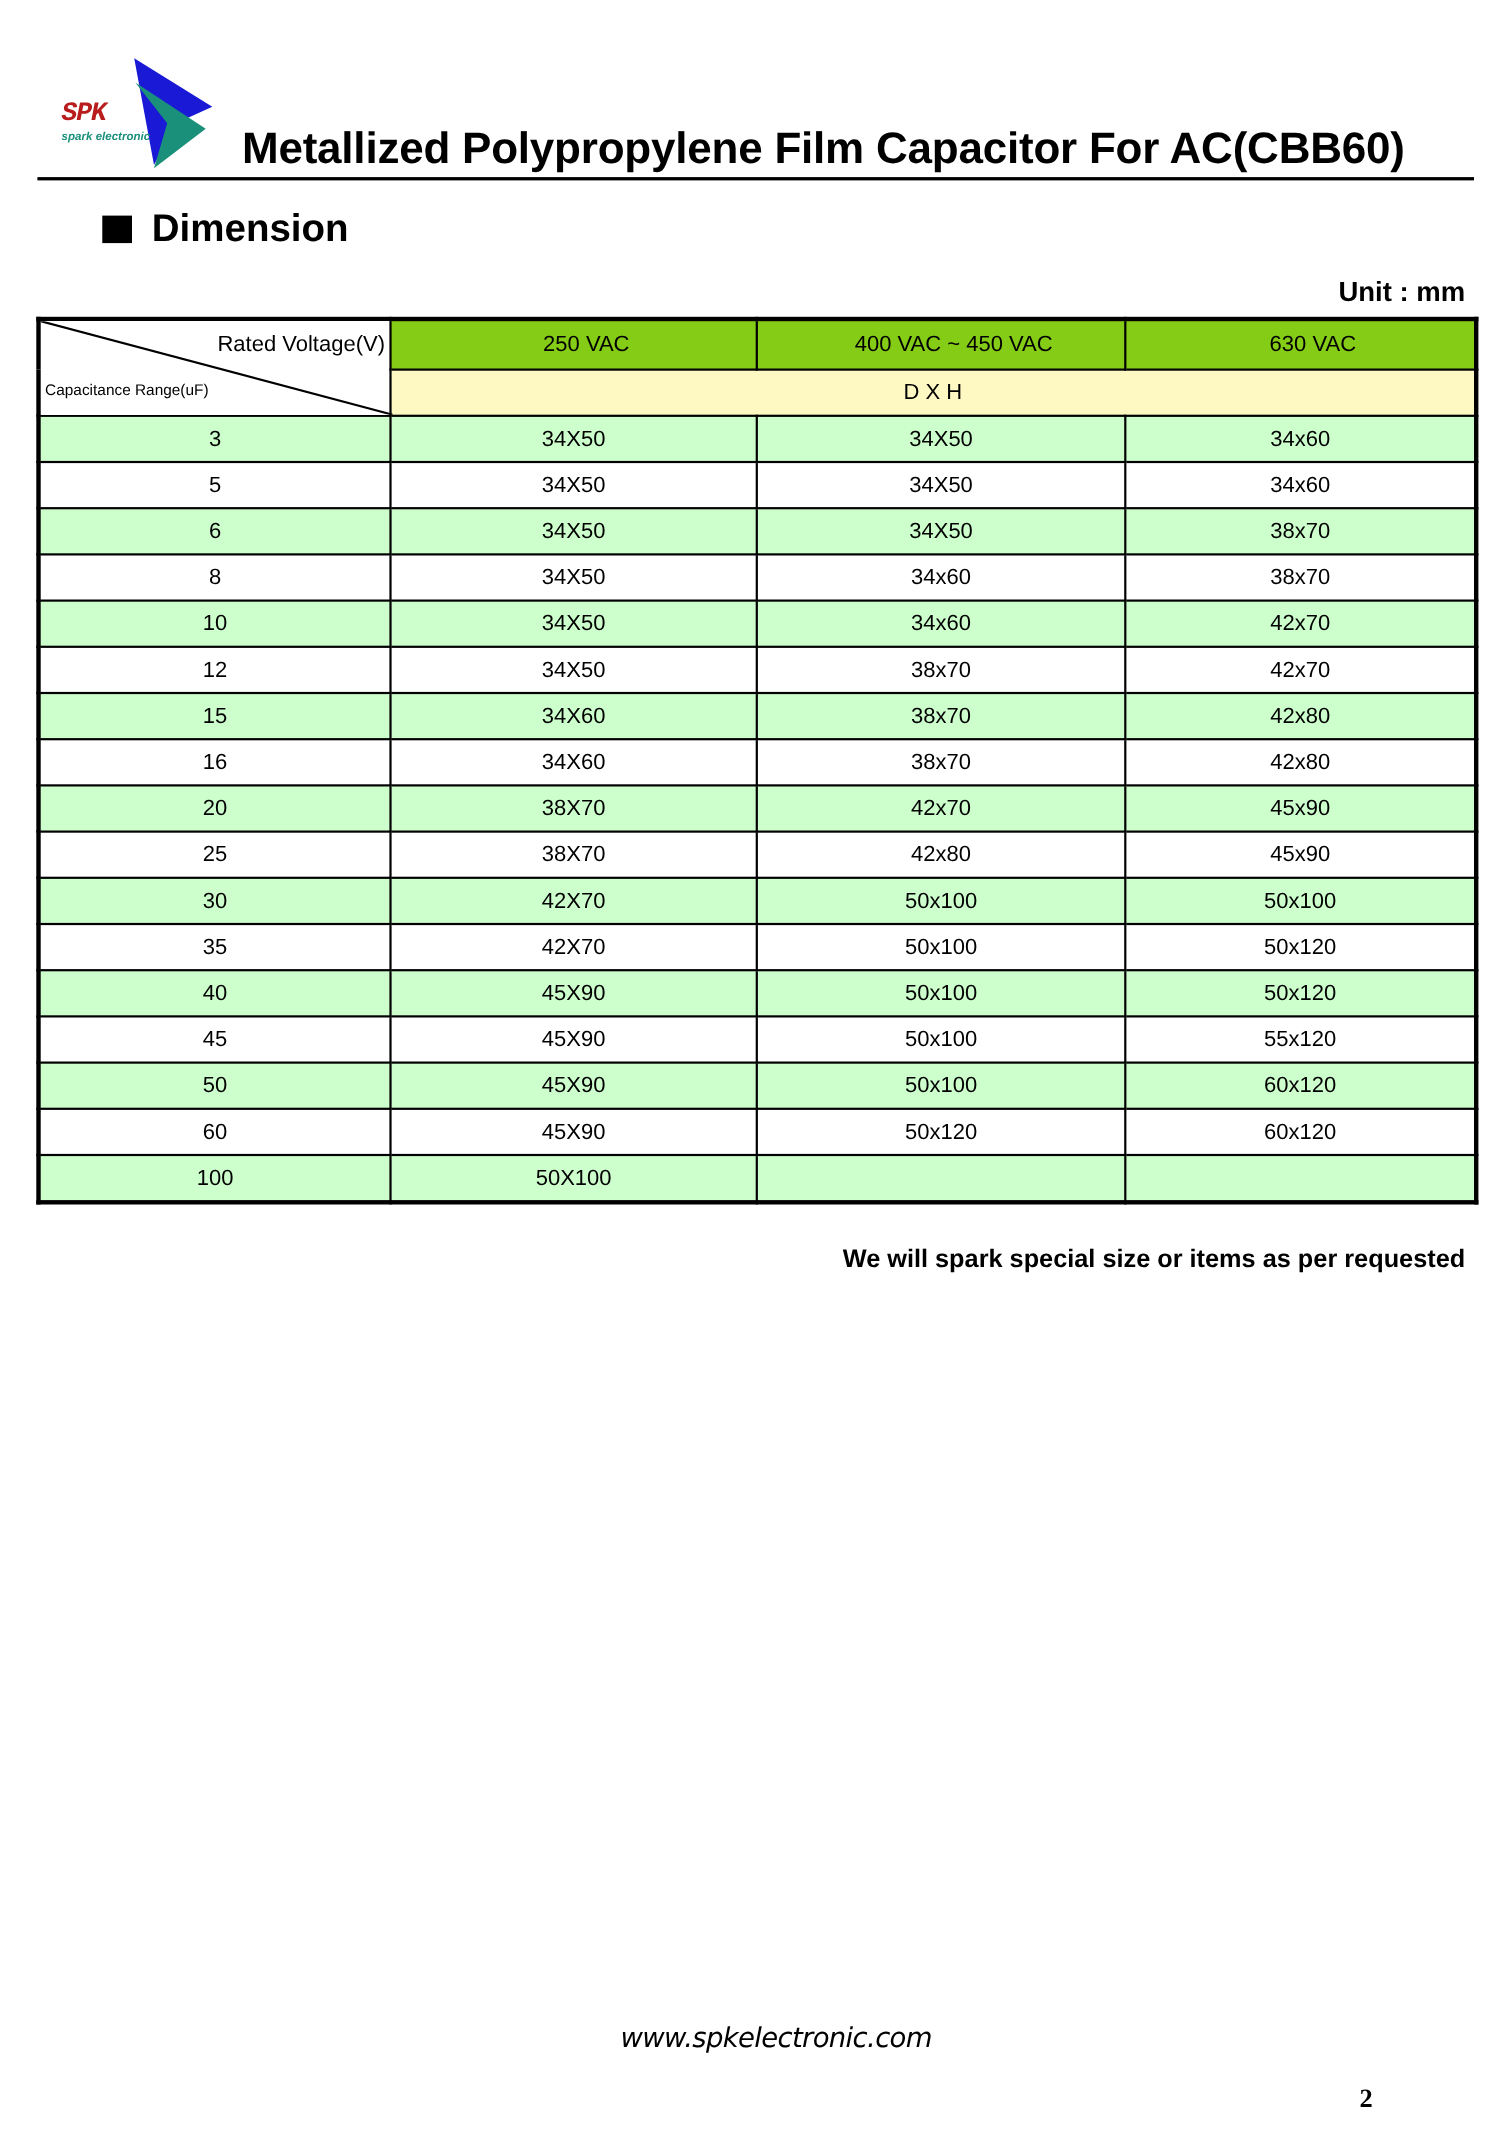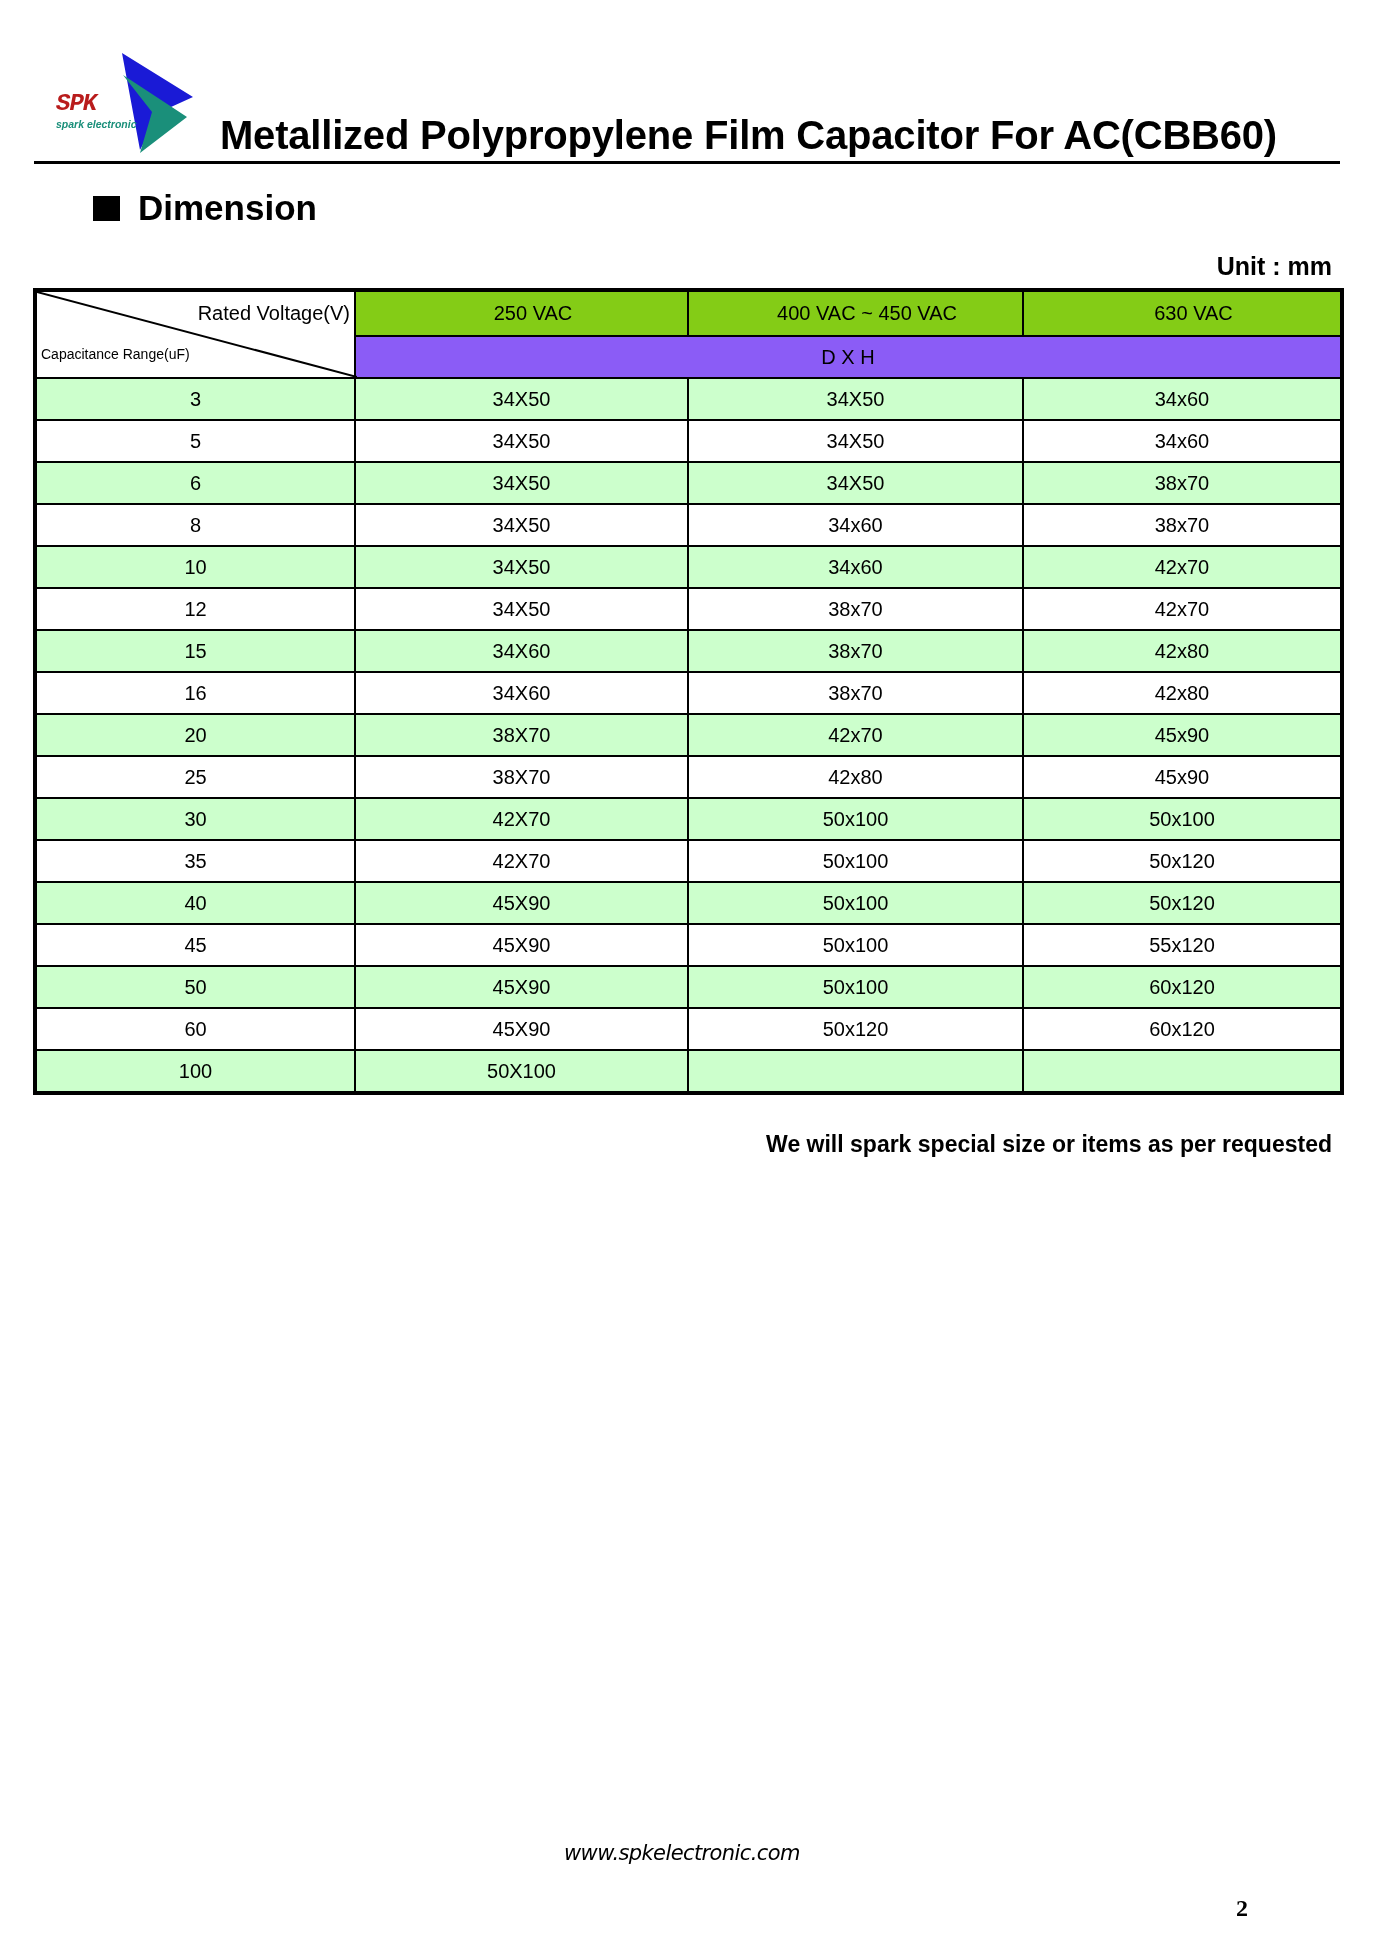--- a/index.html
+++ b/index.html
@@ -35,33 +35,33 @@
     border-collapse: collapse; table-layout: fixed;
     border: 4px solid #000;
   }
   table.dim td {
     border: 2px solid #000; text-align: center; vertical-align: middle;
     font-size: 20px; height: 40px; padding: 0; white-space: nowrap;
   }
   table.dim tr.hdr1 td { height: 42px; }
   table.dim tr.hdr2 td { height: 39px; }
   table.dim td.volt { background: #84cc16; padding-left: 23px; }
-  table.dim td.dxh { background: #8b5cf6; }
+  table.dim td.dxh { background: #fef9c3; }
   table.dim tr.green td { background: #ccffcc; }
   table.dim tr.white td { background: #ffffff; }
   table.dim td.corner { position: relative; background: #fff; padding: 0; }
   .corner-wrap { position: relative; width: 100%; height: 85px; }
   .corner-wrap svg { position: absolute; left: 0; top: 0; }
   .corner-top { position: absolute; right: 4px; top: 10px; font-size: 20px; }
   .corner-bottom { position: absolute; left: 4px; top: 54px; font-size: 14px; }
 
   .note { position: absolute; right: 41px; top: 1130px; font-size: 23px; font-weight: bold; line-height: 28px; white-space: nowrap; }
   .footer-url {
     position: absolute; left: 564px; top: 1840px;
-    font-family: "DejaVu Sans", sans-serif; font-style: italic; font-size: 21px;
+    font-family: "DejaVu Sans", sans-serif; font-style: italic; font-size: 25px;
     letter-spacing: -0.6px; line-height: 26px; white-space: nowrap;
   }
   .footer-page {
     position: absolute; left: 1236px; top: 1894px;
     font-family: "Liberation Serif", serif; font-weight: bold; font-size: 24px; line-height: 28px;
   }
 </style>
 </head>
 <body>
 

